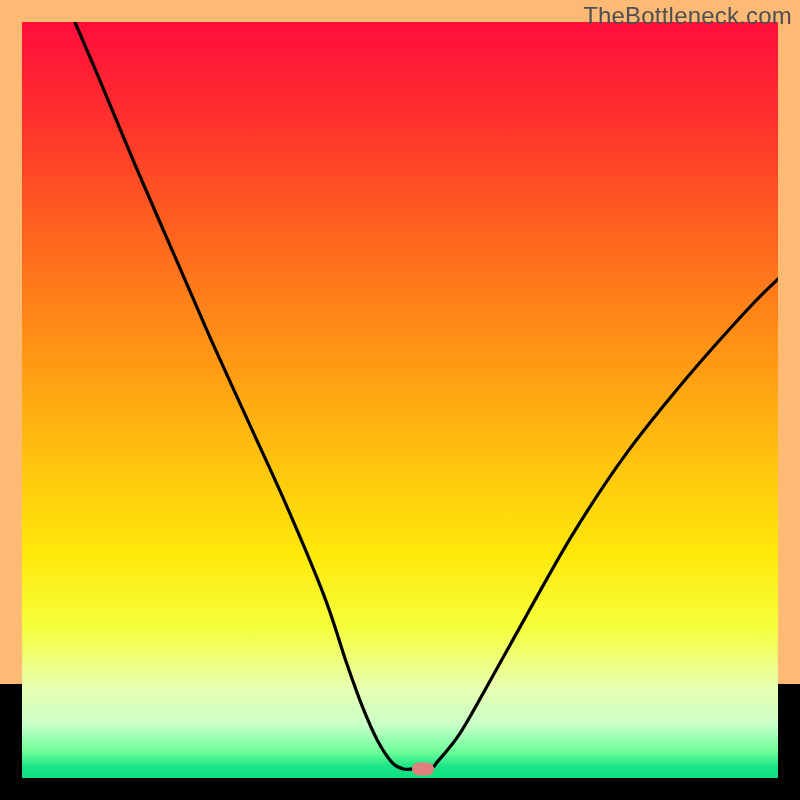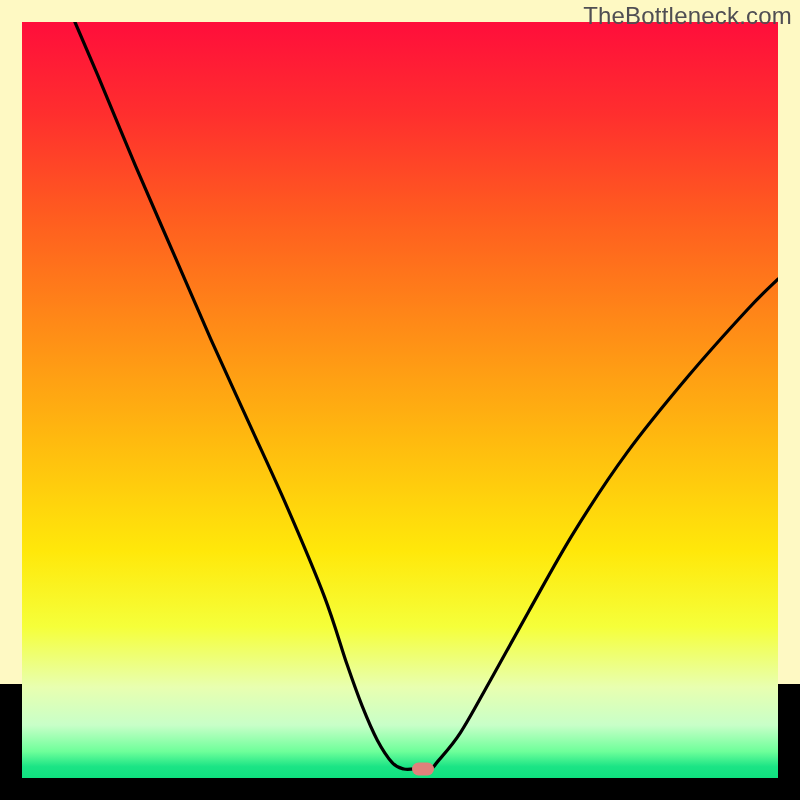--- a/index.html
+++ b/index.html
@@ -8,21 +8,21 @@
     width: 800px;
     height: 800px;
     background: #000;
     overflow: hidden;
     font-family: Arial, Helvetica, sans-serif;
   }
   .frame {
     position: relative;
     width: 800px;
     height: 684px;
-    background: #fef9c3;
+    background: #fdba74;
   }
   .watermark {
     position: absolute;
     top: 2px;
     right: 8px;
     color: #4f4e53;
     font-size: 24px;
     font-weight: 500;
     letter-spacing: 0.2px;
     z-index: 20;

